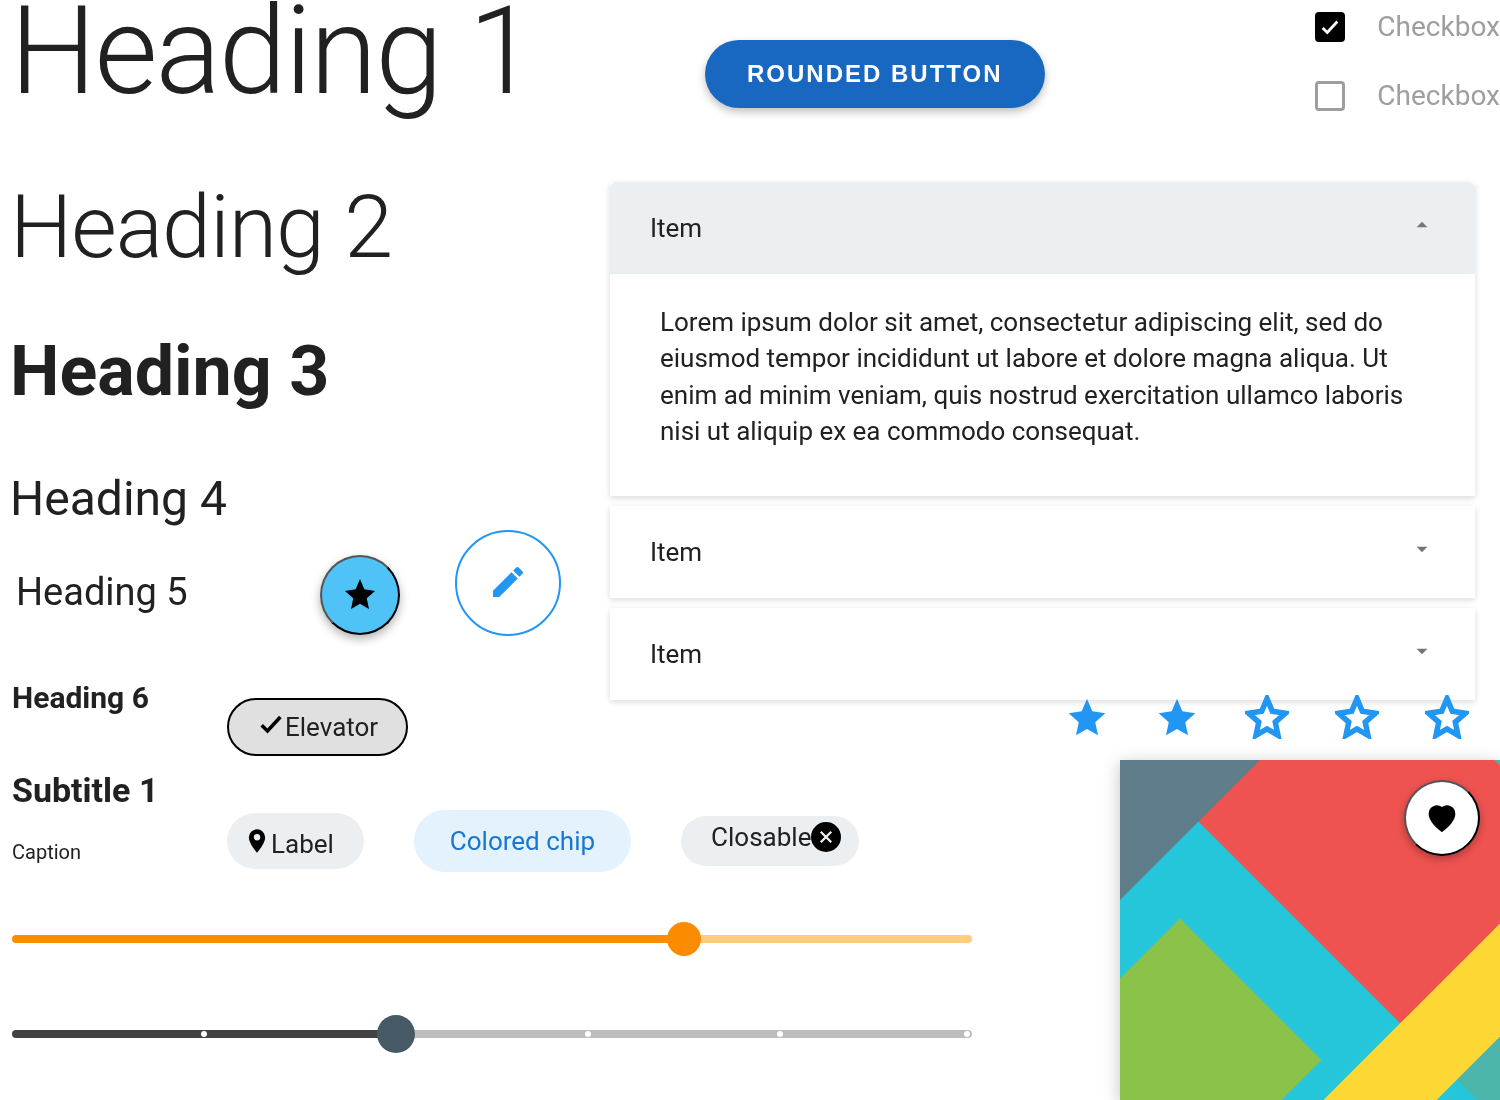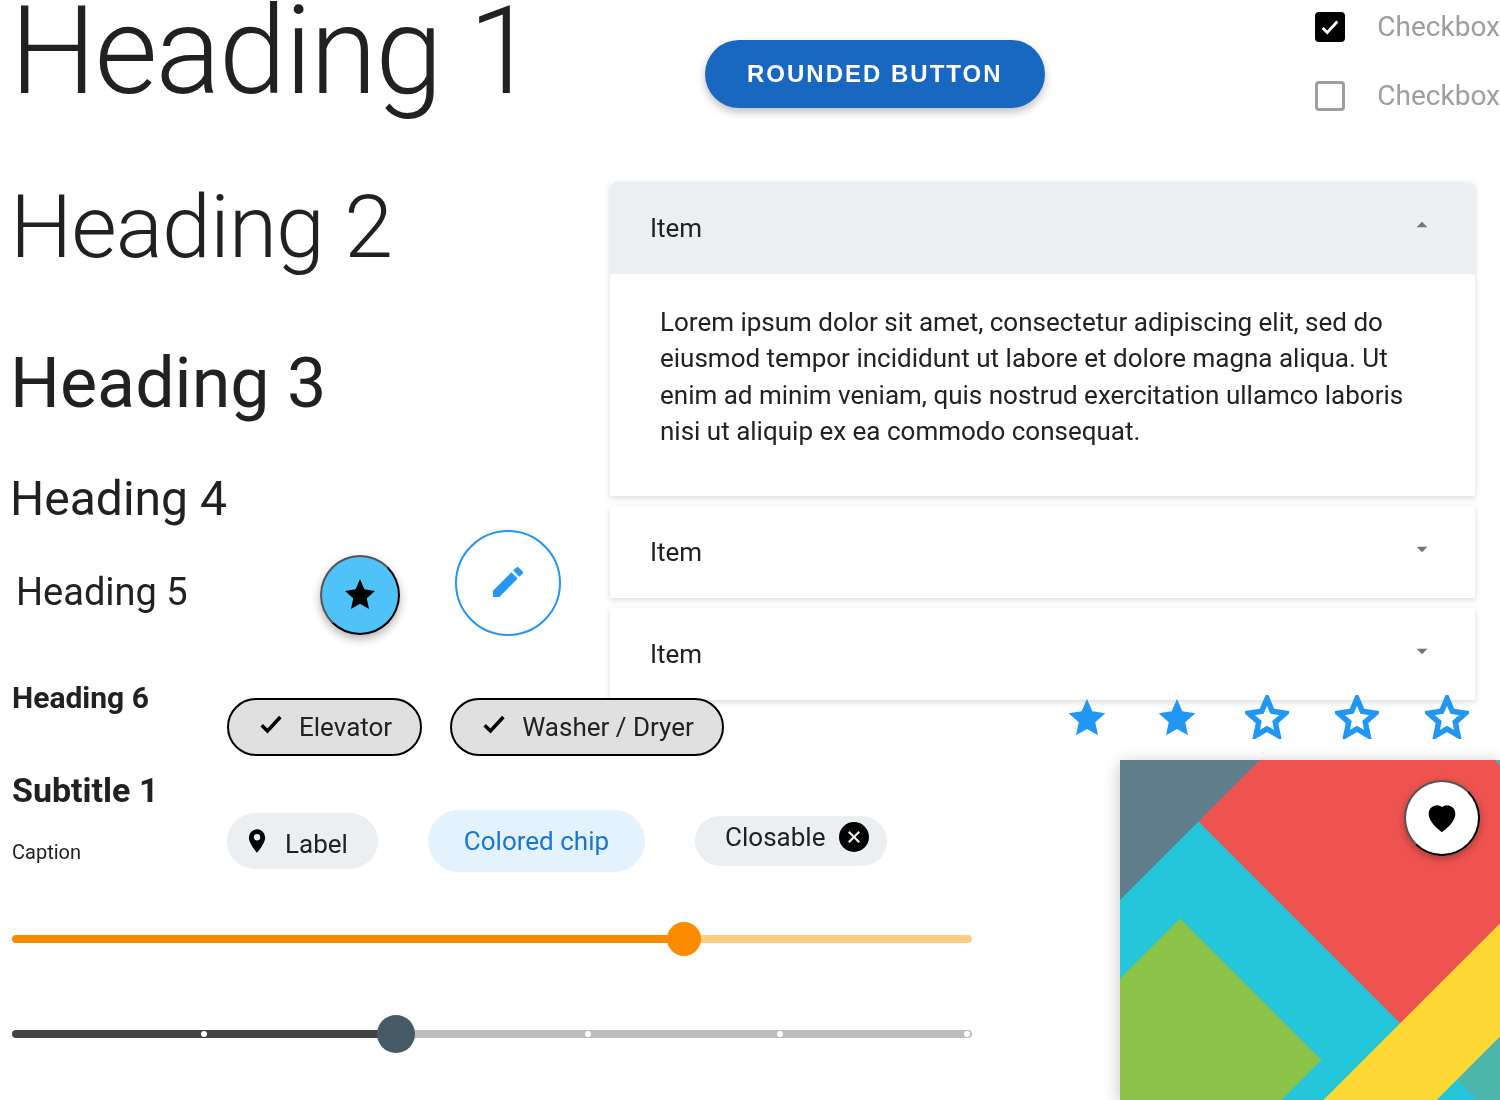--- a/index.html
+++ b/index.html
@@ -10,21 +10,21 @@
     height: 1100px;
     position: relative;
     overflow: hidden;
     color: #212121;
   }
 
   
   .typo { position: absolute; left: 10px; }
   .h1 { top: -20px; font-size: 122px; font-weight: 300; letter-spacing: -2px; }
   .h2 { top: 175px; font-size: 88px; font-weight: 300; letter-spacing: -1px; }
-  .h3 { top: 330px; font-size: 70px; font-weight: 400; margin-top: 12px; }
+  .h3 { top: 330px; font-size: 70px; font-weight: 700; }
   .h4 { top: 470px; font-size: 48px; font-weight: 400; }
   .h5 { top: 570px; font-size: 38px; font-weight: 400; left: 16px; }
   .h6 { top: 680px; font-size: 30px; font-weight: 700; left: 12px;}
   .sub1 { top: 770px; font-size: 34px; font-weight: 700; left: 12px;}
   .cap  { top: 840px; font-size: 20px; font-weight: 400; left: 12px;}
 
   
   .rounded-btn {
     position: absolute;
     left: 705px; top: 40px;
@@ -59,21 +59,21 @@
   
   .fab { position:absolute; width:80px;height:80px;border-radius:50%; display:flex;align-items:center;justify-content:center; cursor:pointer;}
   .fab-star { left:320px; top:555px; background:#4fc3f7; box-shadow:0 4px 10px rgba(0,0,0,.3); }
   .fab-star svg { width:36px;height:36px; fill:#000;}
   .fab-edit { left:455px; top:530px; width:106px;height:106px; background:#fff; border:2px solid #2196f3; }
   .fab-edit svg { width:40px;height:40px; fill:#2196f3;}
 
   
   .chips1, .chips2 { position:absolute; display:flex; gap:28px; align-items:center;}
   .chips1 { left:227px; top:698px; }
-  .chip { display:flex; align-items:center; gap:14px; padding: 10px 28px; border-radius: 32px; font-size:26px; cursor:pointer; }
+  .chip { display:flex; align-items:center; padding: 10px 28px; border-radius: 32px; font-size:26px; cursor:pointer; }
   .fchip { border:2px solid #000; }
   .fchip.sel { background:#e0e0e0; }
   .fchip svg{ width:28px;height:28px; stroke:#000; stroke-width:3; fill:none;}
   
   .chips2 { left:227px; top:810px; gap: 50px;}
   .lchip { background:#eceff1; padding: 14px 30px 8px 16px;}
   .lchip .loc svg{width:28px;height:28px;fill:#000;}
   .cchip { background:#e3f2fd; color:#1976d2; padding:16px 36px;justify-content:flex-end;}
   .xchip { background:#eceff1; padding:6px 18px 14px 30px;}
   .xchip .close{width:30px;height:30px;border-radius:50%;background:#000;display:flex;align-items:center;justify-content:center;}
@@ -174,26 +174,20 @@
       </svg></span>
 </button>
 
 <div class="chips1">
   <div class="chip fchip sel">
     <span><svg viewBox="0 0 24 24">
           <polyline points="4 13 9 18 20 6"></polyline>
         </svg></span>
     <span>Elevator</span>
   </div>
-  <div class="chip fchip sel">
-    <span><svg viewBox="0 0 24 24">
-          <polyline points="4 13 9 18 20 6"></polyline>
-        </svg></span>
-    <span>Washer / Dryer</span>
-  </div>
 </div>
 
 <div class="chips2">
   <div class="chip lchip">
     <span class="loc"><svg viewBox="0 0 24 24">
           <path d="M12 2a7 7 0 0 0-7 7c0 5.25 7 13 7 13s7-7.75 7-13a7 7 0 0 0-7-7zm0 9.5A2.5 2.5 0 1 1 12 6a2.5 2.5 0 0 1 0 5.5z"></path>
         </svg></span>
     <span>Label</span>
   </div>
   <div class="chip cchip">

